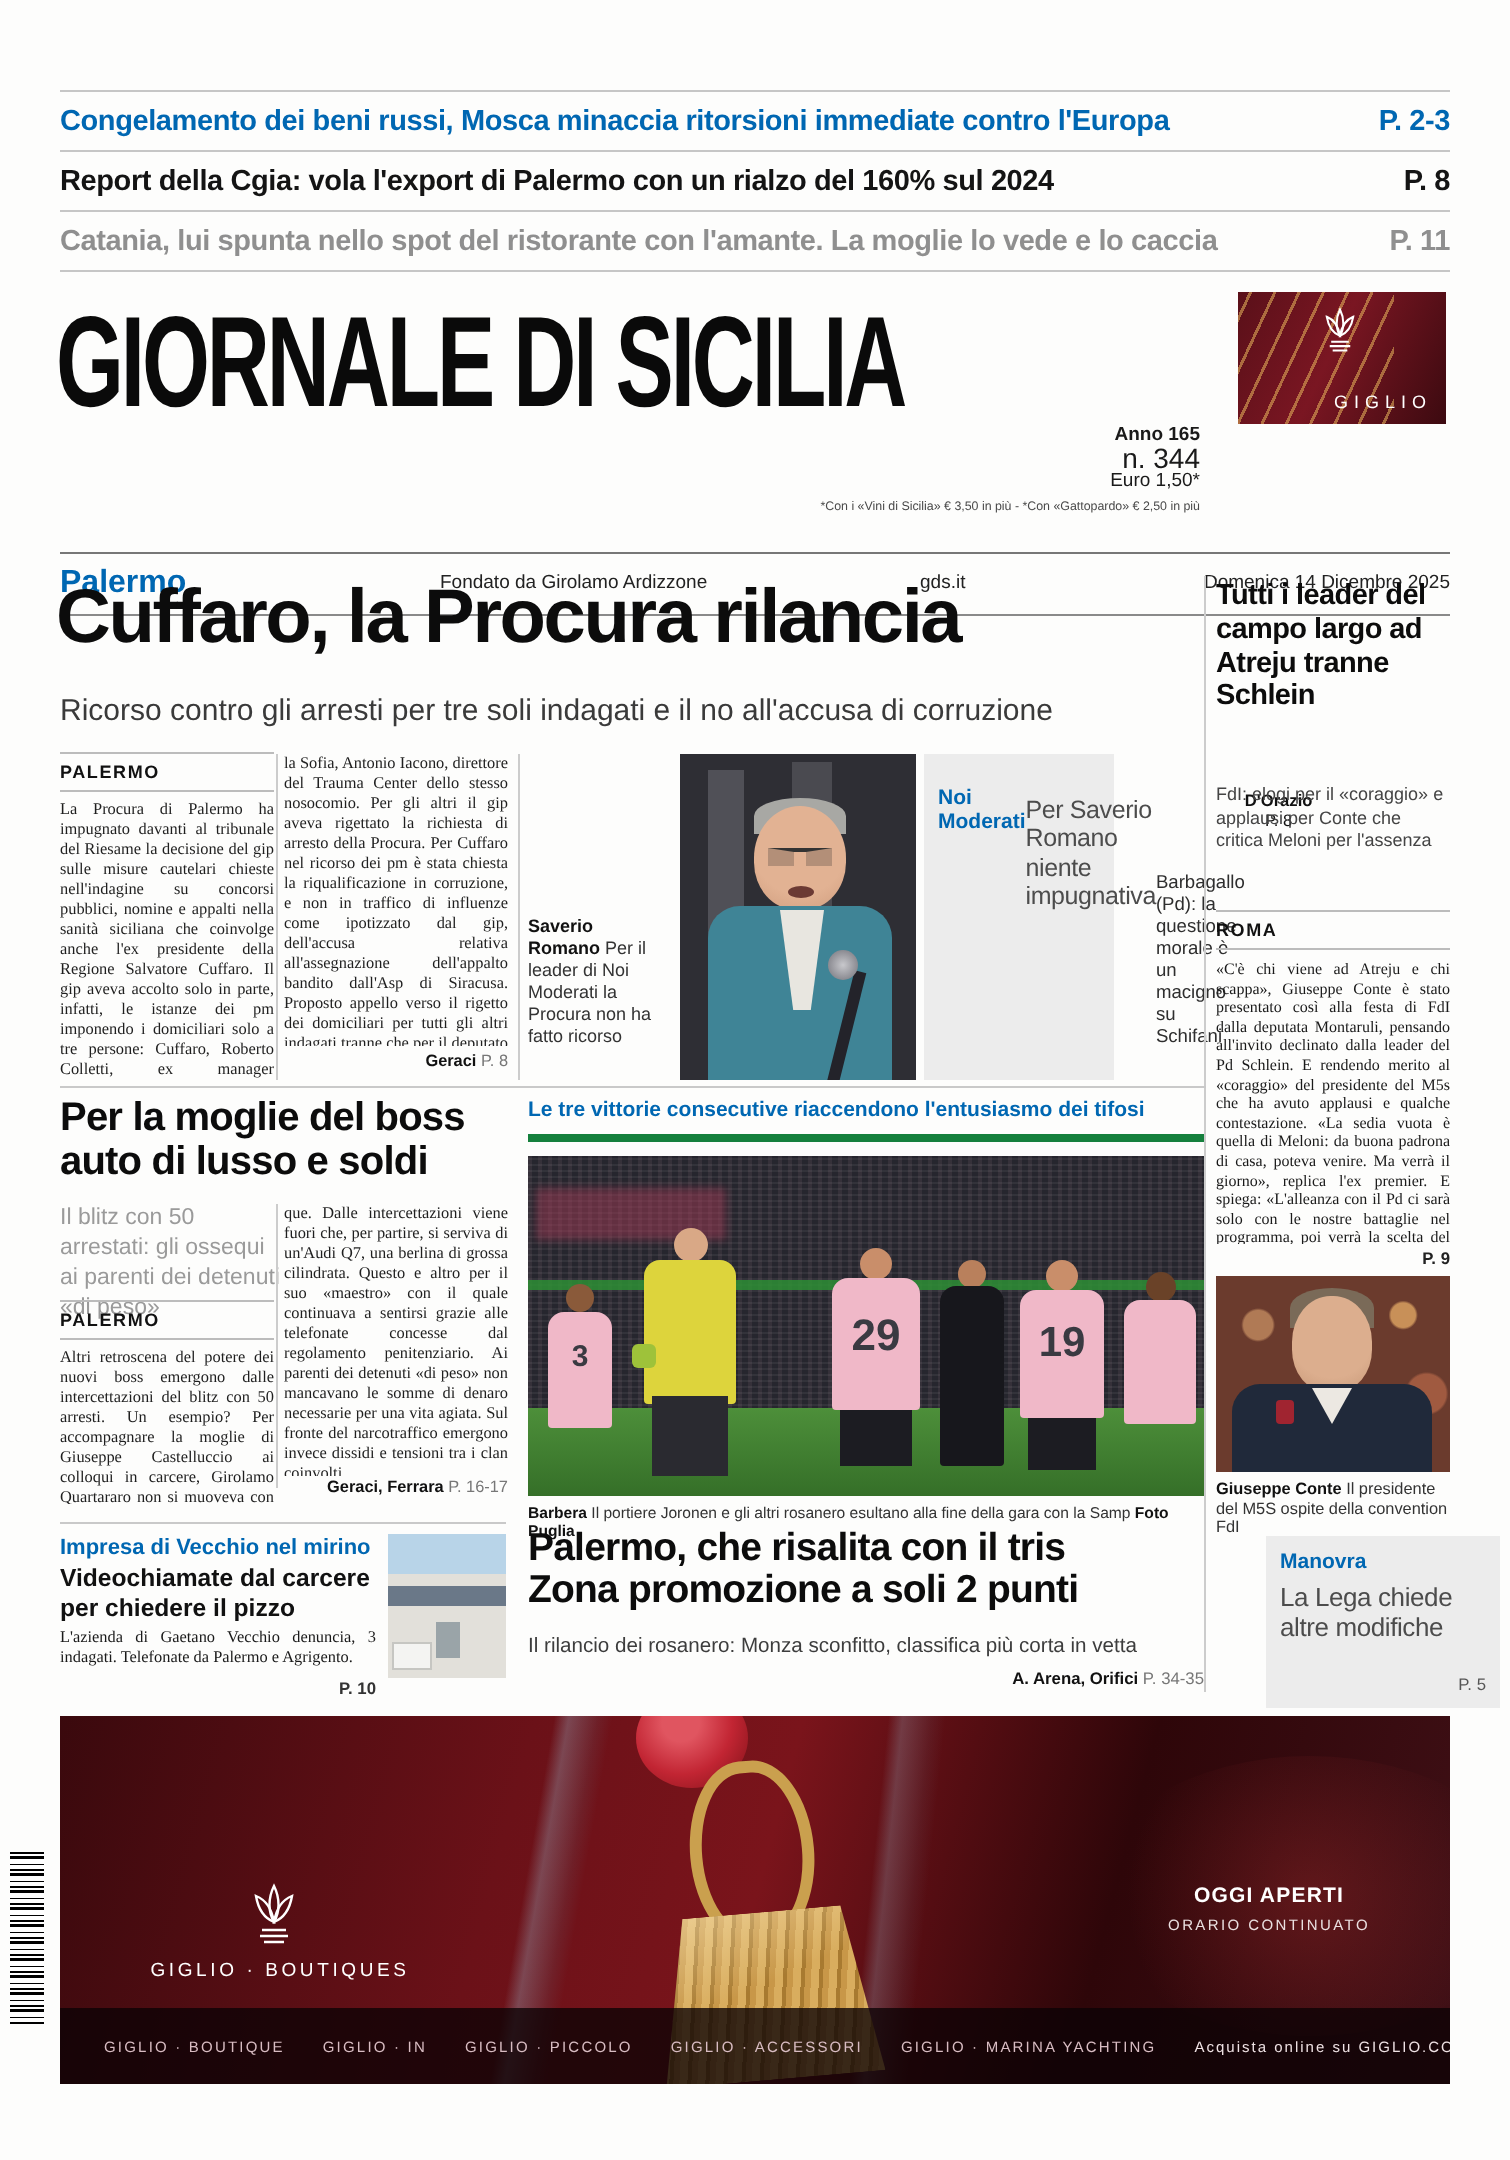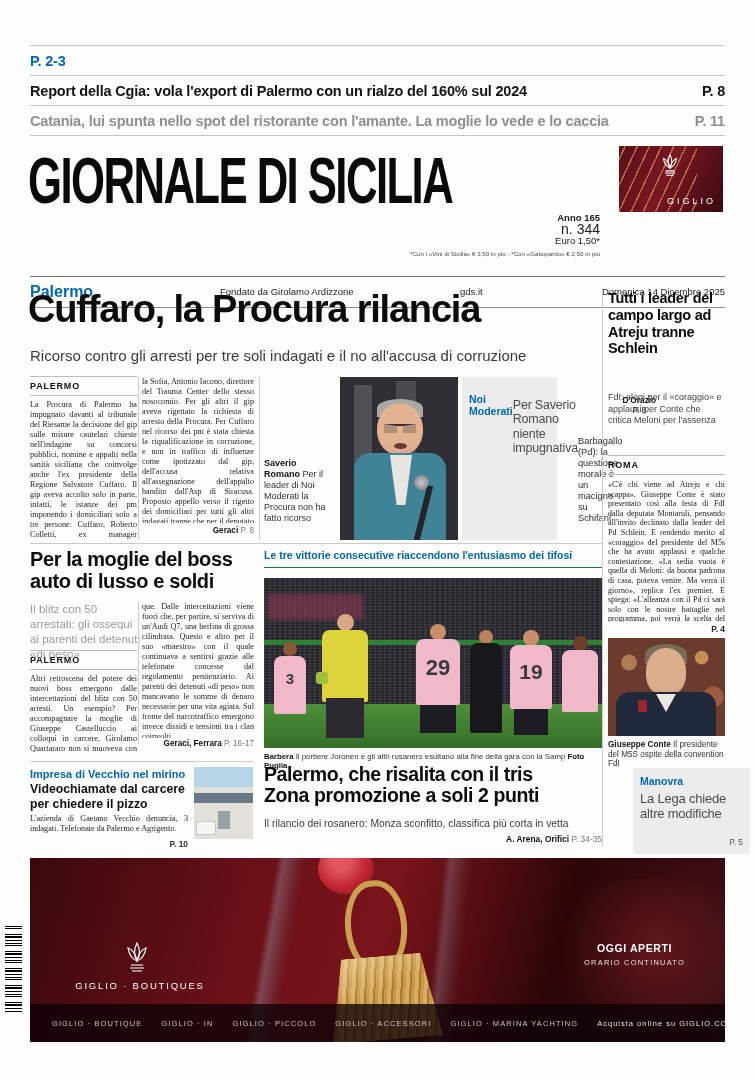--- a/index.html
+++ b/index.html
@@ -89,21 +89,21 @@
   .boss-label{left:30px;top:650px;width:107px;}
   .boss-col1{left:30px;top:674px;width:107px;height:78px;}
   .boss-col2{left:142px;top:602px;width:112px;height:136px;}
   .boss-byline{left:142px;top:739px;width:112px;}
   .boss-vr{left:137.5px;top:602px;height:142px;}
   .vr1{left:137.5px;top:377px;height:163px;}
   .vr2{left:258.5px;top:377px;height:163px;}
 
   
   .sport-kicker{left:264px;top:549px;width:338px;font-size:10.5px;font-weight:700;color:#0067b2;
-                padding-bottom:6px;border-bottom:1px solid #15803d;}
+                padding-bottom:6px;border-bottom:4px solid #15803d;}
   .sport-photo{left:264px;top:578px;width:338px;height:170px;overflow:hidden;background:#26262e;}
   .sp-crowd{position:absolute;inset:0;
      background-image:repeating-linear-gradient(0deg,rgba(255,255,255,.06) 0 1px,transparent 1px 3px),
                       repeating-linear-gradient(90deg,rgba(255,190,205,.07) 0 2px,transparent 2px 5px);}
   .sp-banner{position:absolute;left:4px;top:16px;width:95px;height:26px;background:#a03a55;opacity:.5;filter:blur(2px);}
   .sp-led{position:absolute;left:0;top:62px;width:100%;height:5px;background:#2e8f35;opacity:.85;}
   .sp-pitch{position:absolute;left:0;bottom:0;width:100%;height:44px;
             background:linear-gradient(#4d8f3a,#356f28);}
   .sp-player{position:absolute;}
   .p-head{position:absolute;border-radius:50%;}
@@ -187,20 +187,21 @@
   .barcode{left:5px;top:926px;width:17px;height:86px;background:
      repeating-linear-gradient(180deg,#000 0 1px,#fff 1px 2px,#000 2px 3.5px,#fff 3.5px 6px,#000 6px 6.5px,#fff 6.5px 8.5px);}
 </style>
 </head>
 <body>
 
 <div class="page">
 
   <div class="a topstrip">
     <div class="ts-row ts-blue">
+      <span>Congelamento dei beni russi, Mosca minaccia ritorsioni immediate contro l'Europa</span>
       <span>P. 2-3</span>
     </div>
     <div class="ts-row ts-black">
       <span>Report della Cgia: vola l'export di Palermo con un rialzo del 160% sul 2024</span>
       <span>P. 8</span>
     </div>
     <div class="ts-row ts-gray">
       <span>Catania, lui spunta nello spot del ristorante con l'amante. La moglie lo vede e lo caccia</span>
       <span>P. 11</span>
     </div>
@@ -358,21 +359,21 @@
     <div class="vp-sky"></div>
     <div class="vp-win"></div>
     <div class="vp-door"></div>
     <div class="vp-van"></div>
   </div>
 
   <div class="a rail-headline">Tutti i leader del campo largo ad Atreju tranne Schlein</div>
   <div class="a rail-dek">FdI: elogi per il «coraggio» e applausi per Conte che critica Meloni per l'assenza</div>
   <div class="a sec-label rail-label">ROMA</div>
   <div class="a serif jst hidden-overflow rail-body">«C'è chi viene ad Atreju e chi scappa», Giuseppe Conte è stato presentato così alla festa di FdI dalla deputata Montaruli, pensando all'invito declinato dalla leader del Pd Schlein. E rendendo merito al «coraggio» del presidente del M5s che ha avuto applausi e qualche contestazione. «La sedia vuota è quella di Meloni: da buona padrona di casa, poteva venire. Ma verrà il giorno», replica l'ex premier. E spiega: «L'alleanza con il Pd ci sarà solo con le nostre battaglie nel programma, poi verrà la scelta del candidato». Alla kermesse anche gli altri leader del campo largo da Renzi a Fratoianni e Bonelli, ma non la leader del Pd.</div>
-  <div class="a right rail-page">P. 4</div>
+  <div class="a right rail-page">P. 9</div>
   <div class="a rail-photo">
     <div class="rp-hair"></div>
     <div class="rp-head"></div>
     <div class="rp-suit"></div>
     <div class="rp-collar"></div>
     <div class="rp-pin"></div>
   </div>
   <div class="a rail-caption">
     <span class="cap-name">Giuseppe Conte</span>
     <span>Il presidente del M5S ospite della convention FdI</span>

